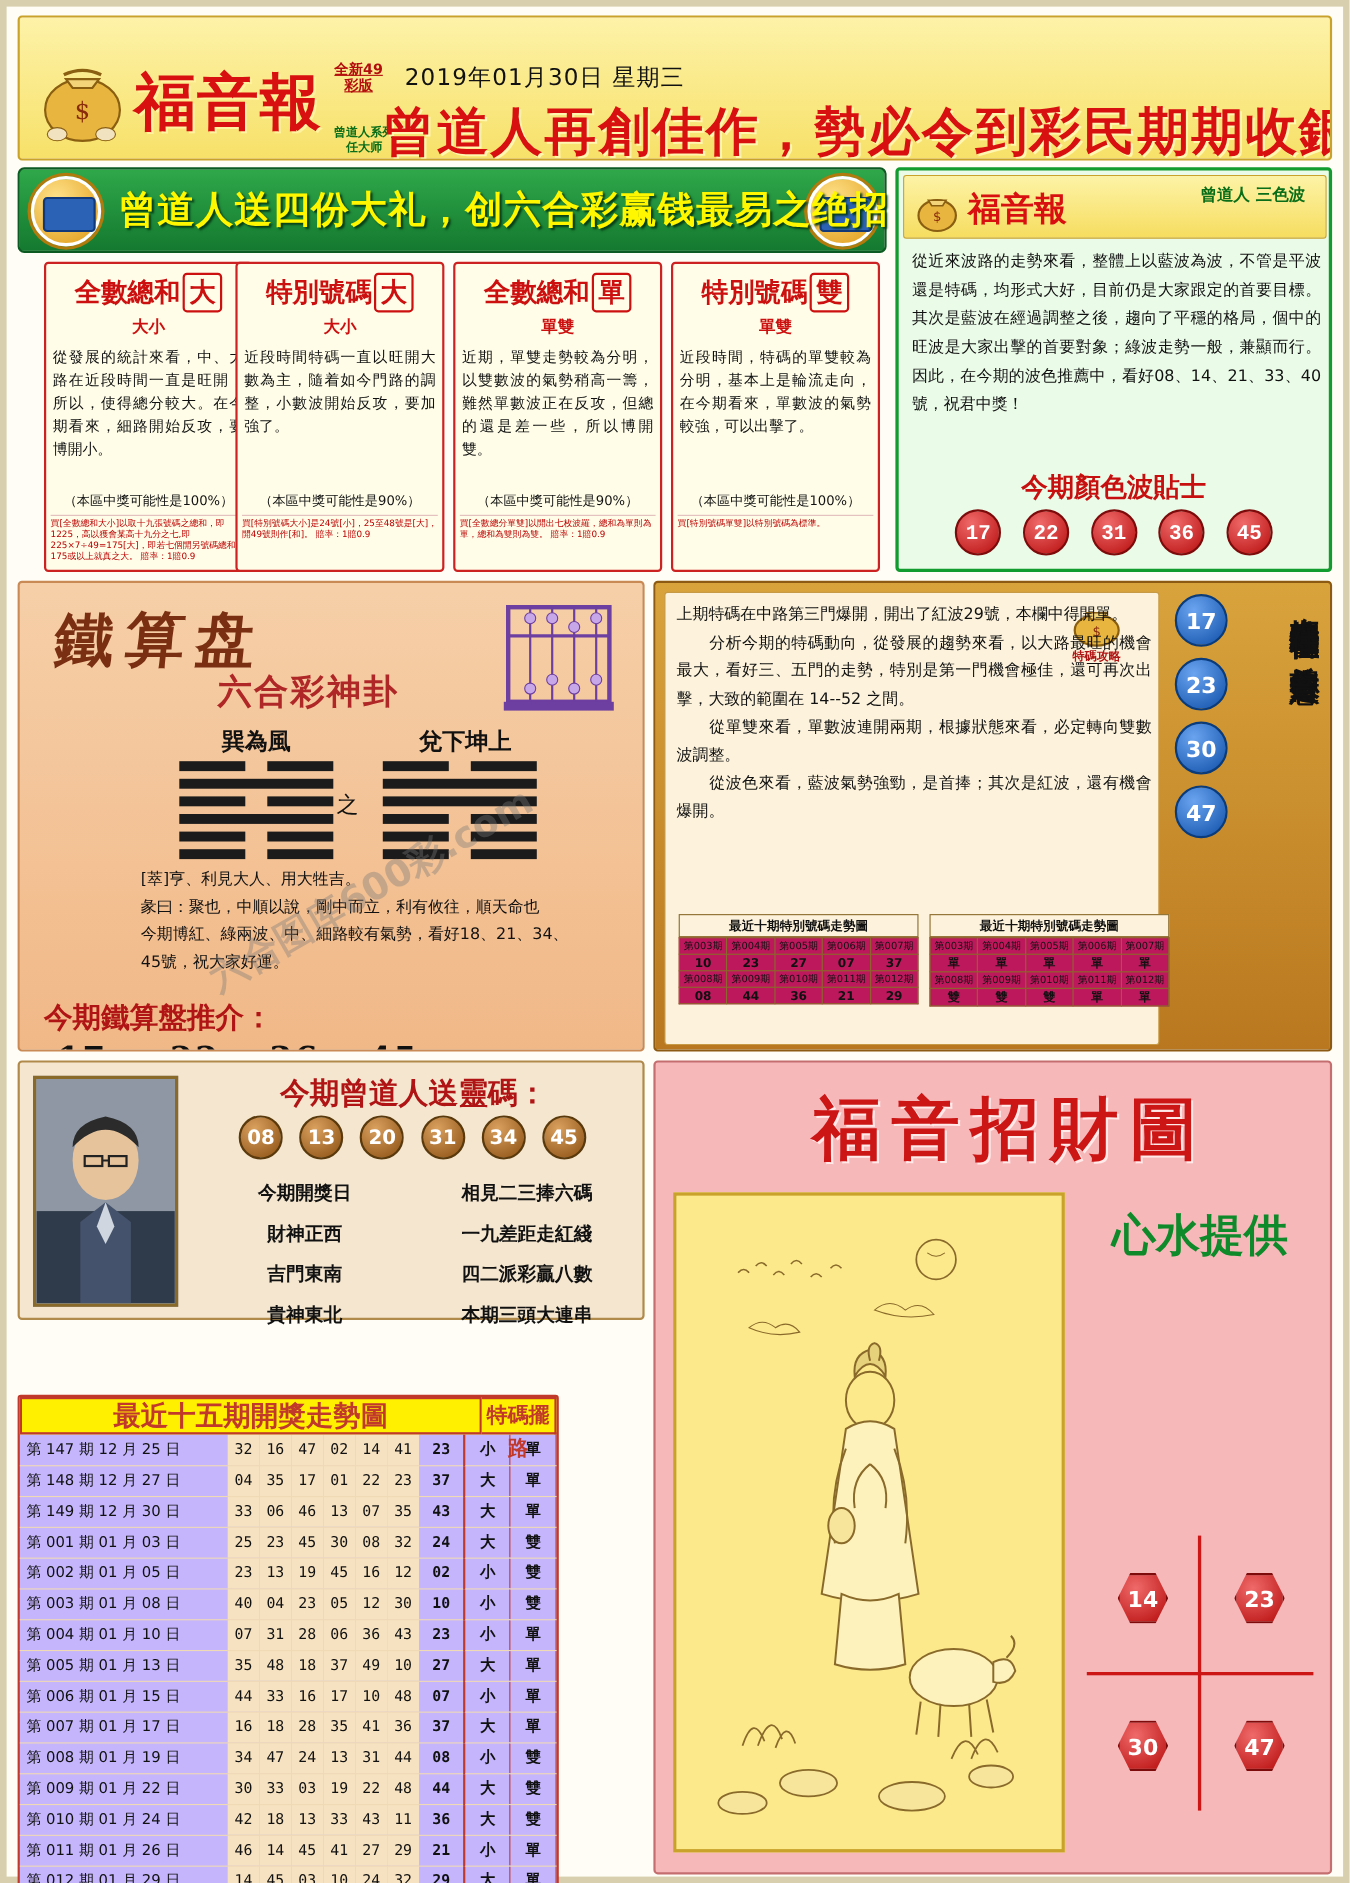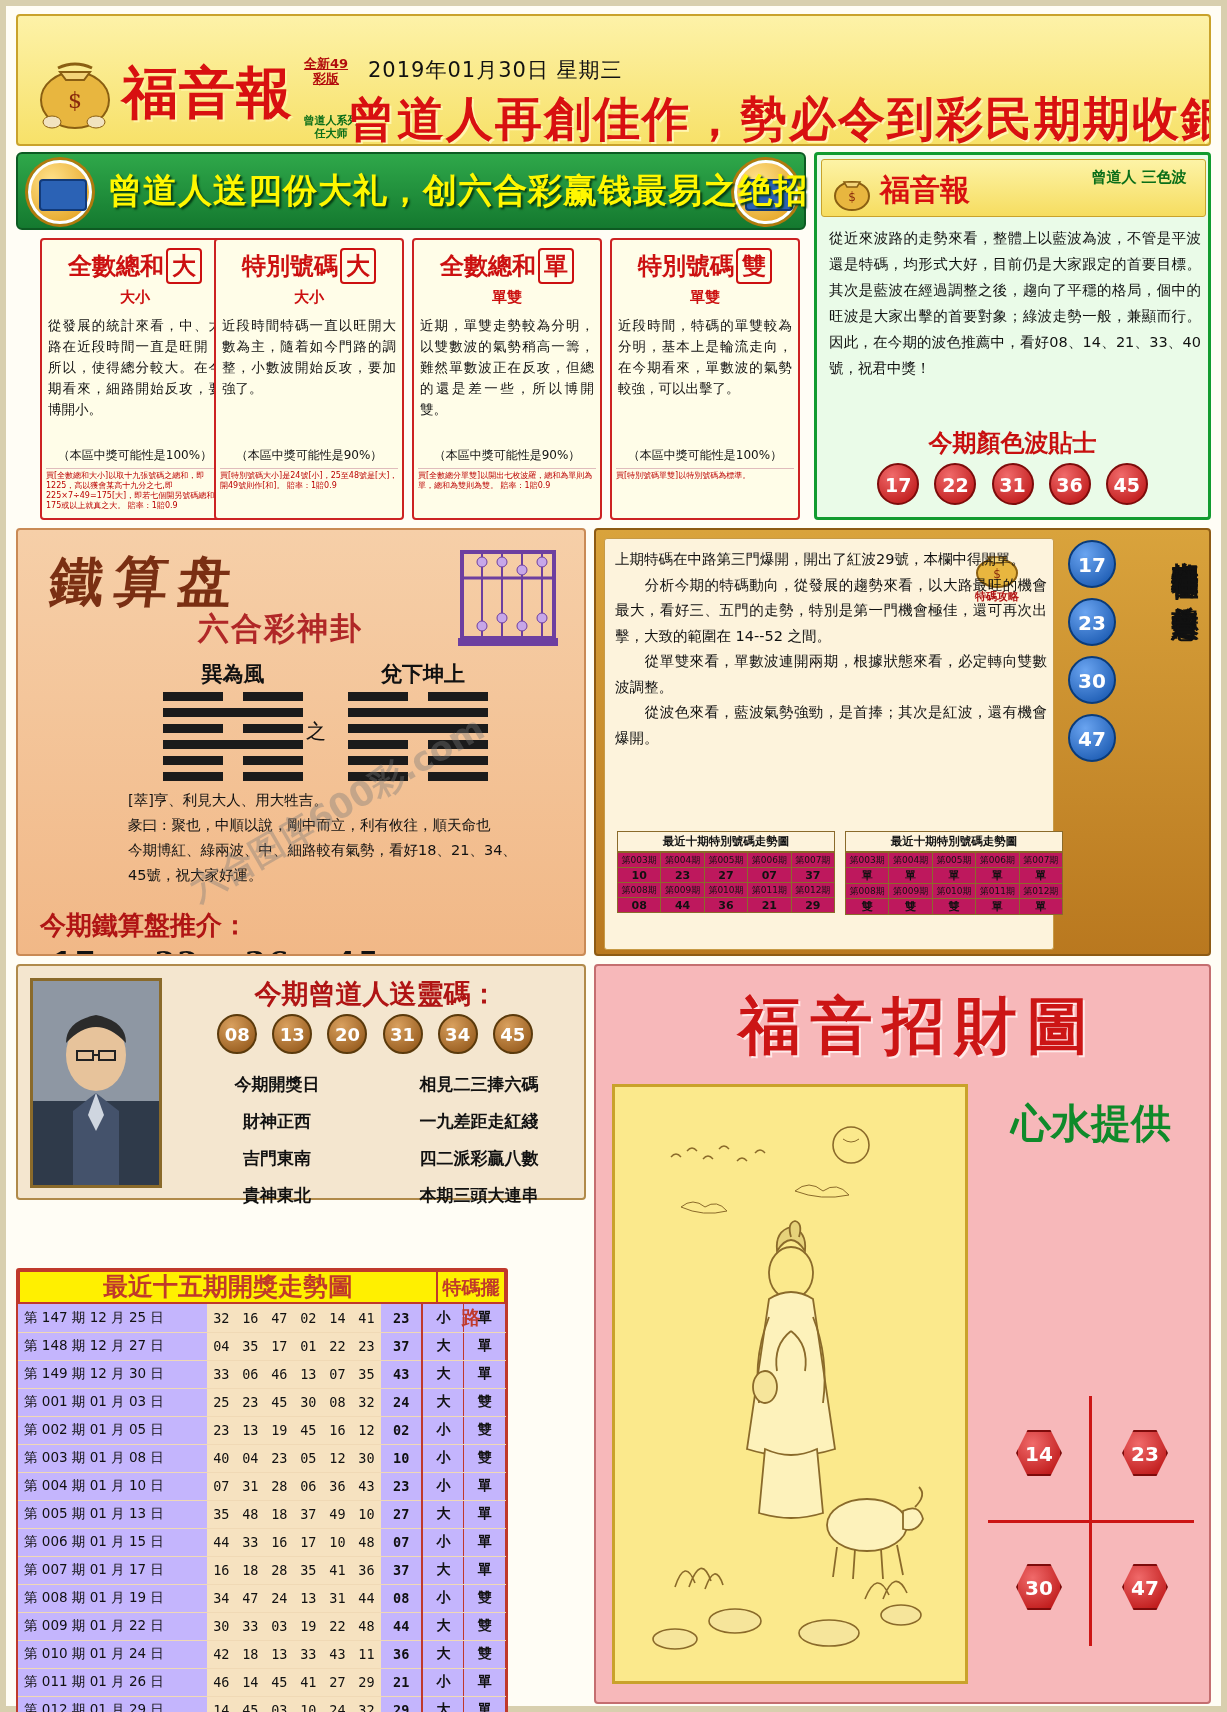--- a/index.html
+++ b/index.html
@@ -150,21 +150,21 @@
   }
   .wave-text {
     position:absolute; left:12px; top:70px; width:372px;
     font-size:14.5px; line-height:26px; text-align:justify; color:#111;
   }
   .wave-tip {
     position:absolute; left:0; top:272px; width:100%;
     text-align:center; font-size:24px; font-weight:bold; color:#c80f0f;
     font-family:"DejaVu Serif", serif;
   }
-  .ball-row { position:absolute; left:0; top:308px; width:100%; text-align:center; }
+  .ball-row { position:absolute; left:0; top:308px; width:100%; text-align:center;font-family:Liberation Mono, monospace; }
   .ball {
     display:inline-block; width:42px; height:42px; line-height:40px;
     border-radius:50%; margin:0 5px;
     font-size:19px; font-weight:bold; text-align:center;
     color:#fff; border:2px solid #7d0b0b;
     background:radial-gradient(circle at 35% 28%,#f06a6a,#b70d0d);
   }
 
   
   .abacus-box {

